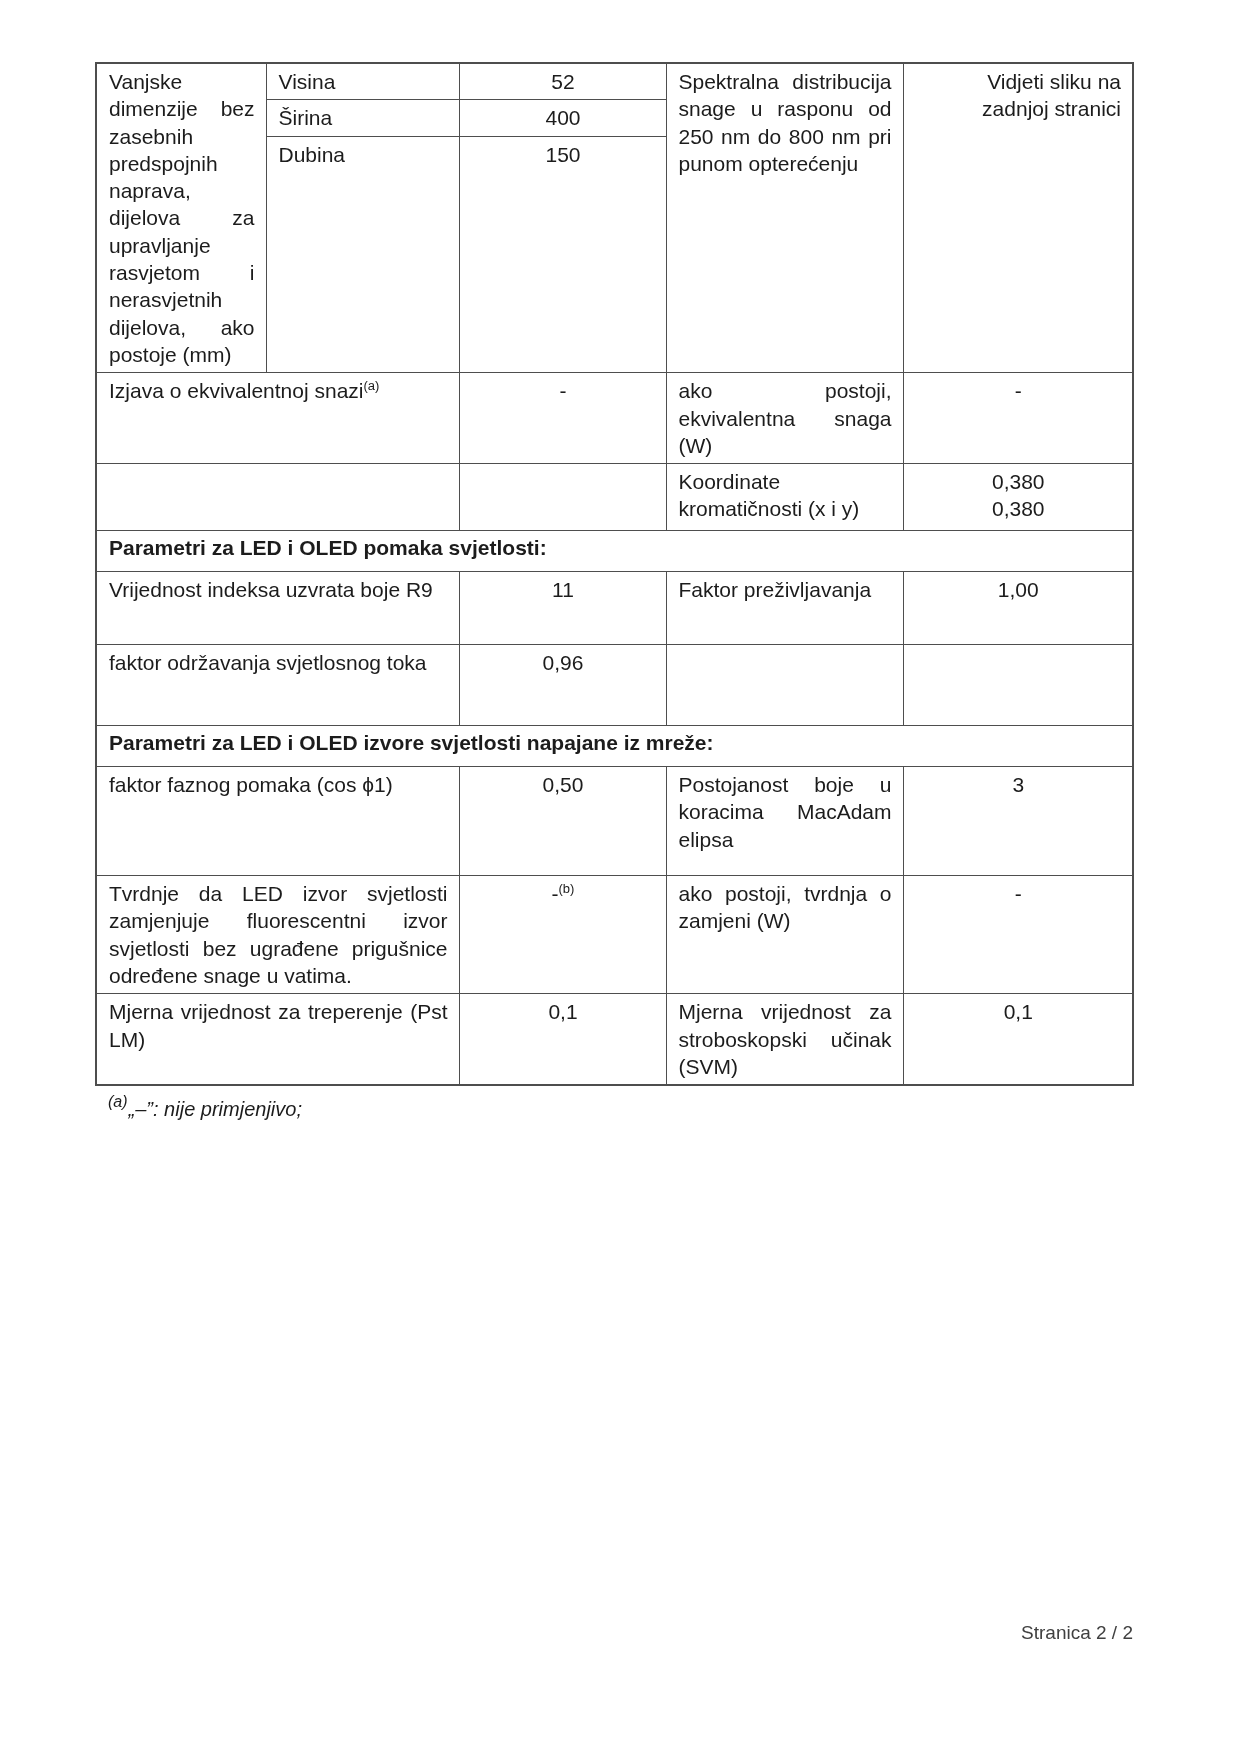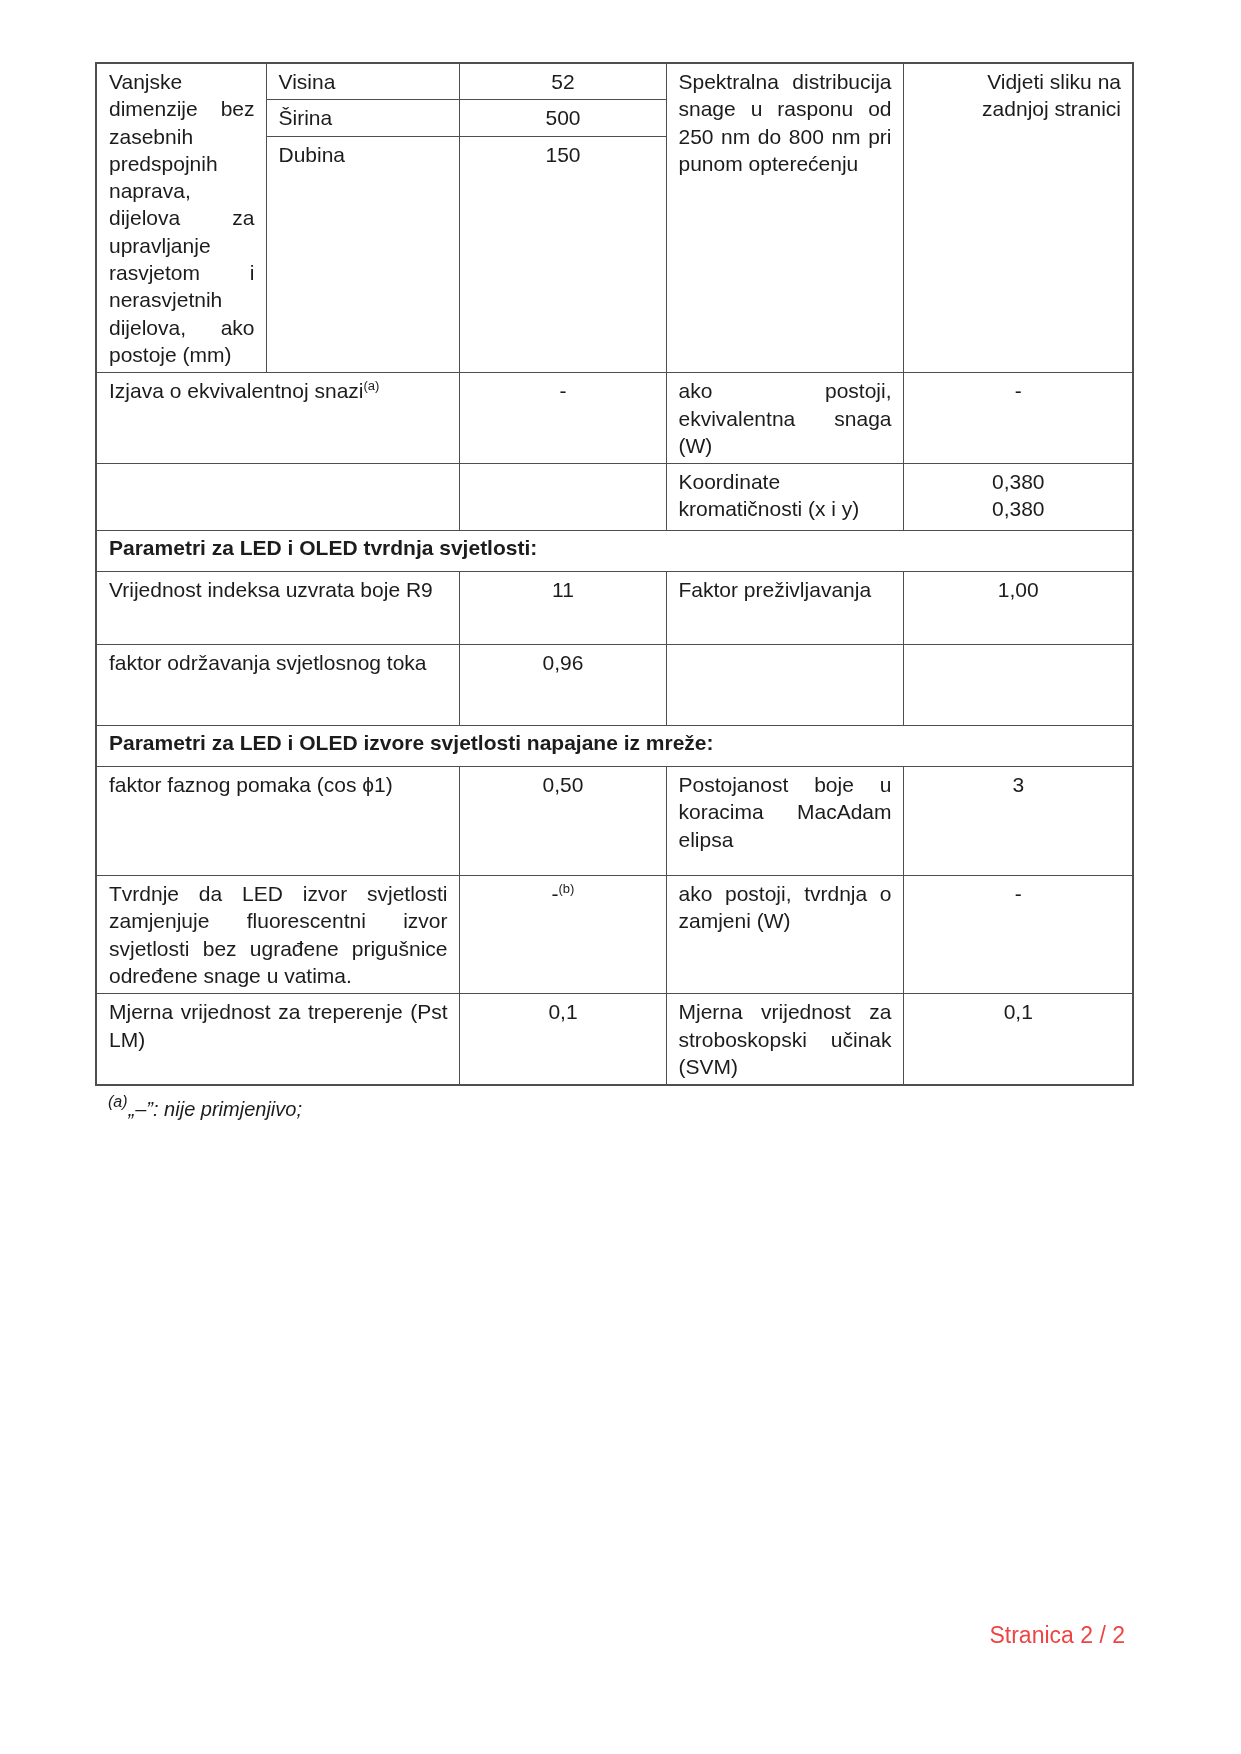--- a/index.html
+++ b/index.html
@@ -88,23 +88,23 @@
   }
   .footnote sup.fn-marker {
     font-size: 16px;
     line-height: 0;
     vertical-align: 9px;
     margin-right: 1px;
   }
   .page-footer {
     position: absolute;
     top: 1622px;
-    right: 116px;
-    font-size: 23px;
-    color: #ef4444;
+    right: 108px;
+    font-size: 19px;
+    color: #404040;
   }
 </style>
 </head>
 <body>
 
 <div class="page">
   <div class="content">
 
     <table class="spec">
       <colgroup>
@@ -131,21 +131,21 @@
           </td>
           <td rowspan="3" class="center-cell">
             <span>Vidjeti sliku na zadnjoj stranici</span>
           </td>
         </tr>
         <tr class="sub-row">
           <td class="label-cell">
             <span>Širina</span>
           </td>
           <td class="value-cell">
-            <span>500</span>
+            <span>400</span>
           </td>
         </tr>
         <tr>
           <td class="label-cell">
             <span>Dubina</span>
           </td>
           <td class="value-cell">
             <span>150</span>
           </td>
         </tr>
@@ -171,21 +171,21 @@
           <td class="label-cell">
             <span>Koordinate kromatičnosti (x i y)</span>
           </td>
           <td class="value-cell">
             <div>0,380</div>
             <div>0,380</div>
           </td>
         </tr>
 
         <tr class="section-row">
-          <td colspan="5">Parametri za LED i OLED tvrdnja svjetlosti:</td>
+          <td colspan="5">Parametri za LED i OLED pomaka svjetlosti:</td>
         </tr>
 
         <tr class="row-cri">
           <td colspan="2" class="label-cell">
             <span>Vrijednost indeksa uzvrata boje R9</span>
           </td>
           <td class="value-cell">
             <span>11</span>
           </td>
           <td class="label-cell">

